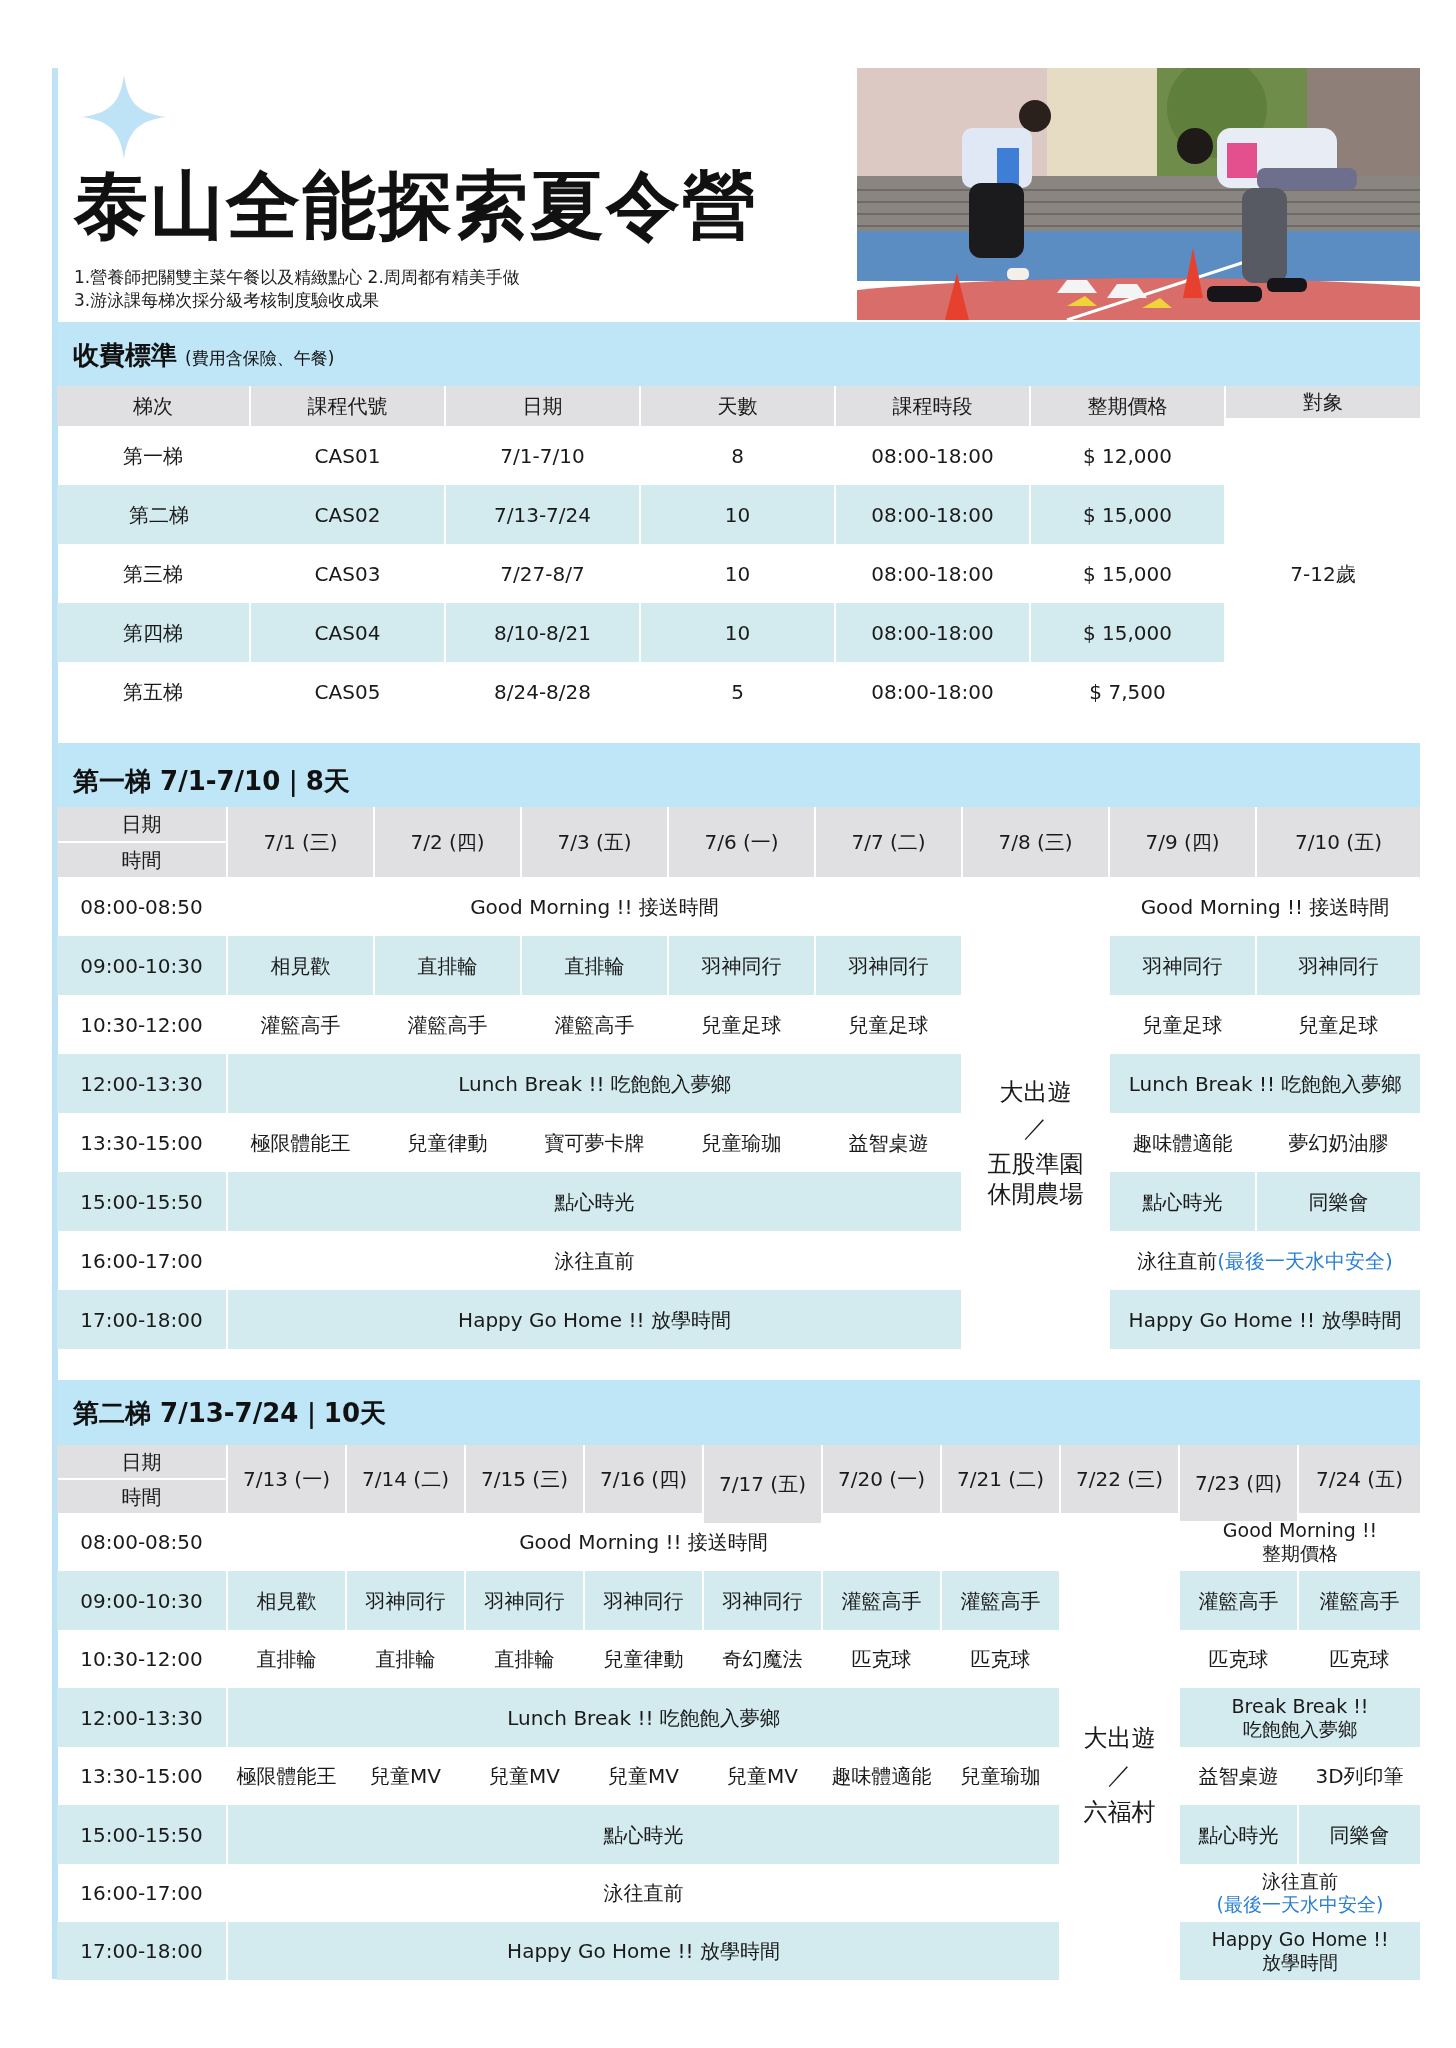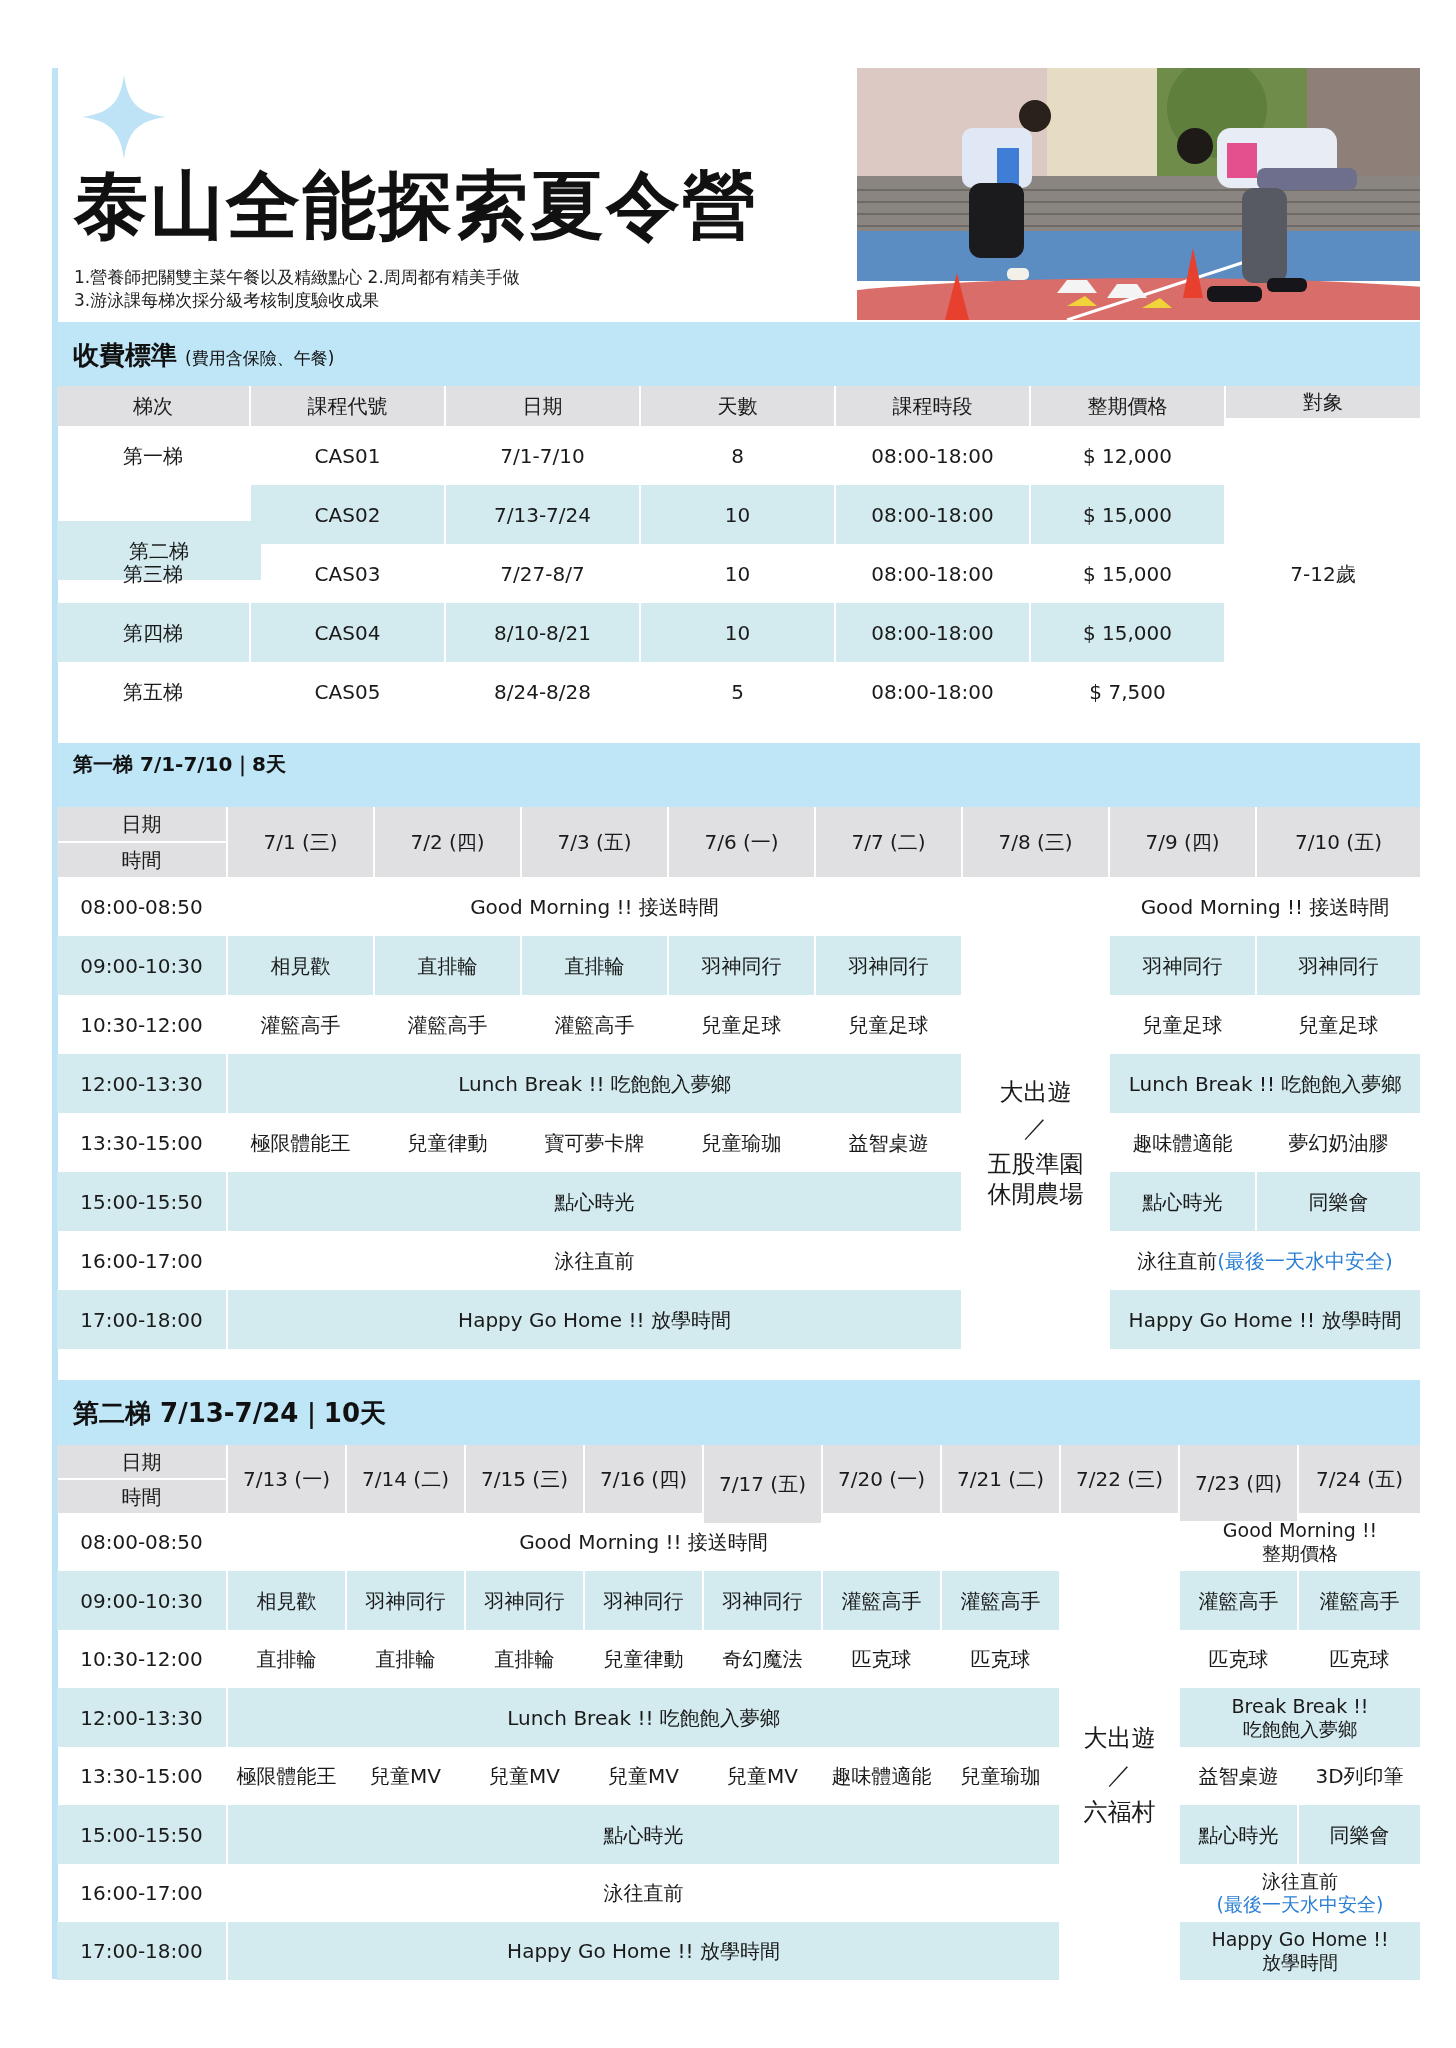--- a/index.html
+++ b/index.html
@@ -100,21 +100,21 @@
   <div class="cell hdr" style="left:974px;top:0;width:193px;height:40px;">整期價格</div>
   <div class="cell hdr" style="left:1169px;top:0;width:194px;height:32px;">對象</div>
 
   <div class="cell" style="left:0;top:40px;width:192px;height:59px;">第一梯</div>
   <div class="cell" style="left:194px;top:40px;width:193px;height:59px;">CAS01</div>
   <div class="cell" style="left:389px;top:40px;width:193px;height:59px;">7/1-7/10</div>
   <div class="cell" style="left:584px;top:40px;width:193px;height:59px;">8</div>
   <div class="cell" style="left:779px;top:40px;width:193px;height:59px;">08:00-18:00</div>
   <div class="cell" style="left:974px;top:40px;width:193px;height:59px;">$ 12,000</div>
 
-  <div class="cell tint" style="left:0;top:99px;width:204px;height:59px;margin-top:36px;">第二梯</div>
+  <div class="cell tint" style="left:0;top:99px;width:204px;height:59px;">第二梯</div>
   <div class="cell tint" style="left:194px;top:99px;width:193px;height:59px;">CAS02</div>
   <div class="cell tint" style="left:389px;top:99px;width:193px;height:59px;">7/13-7/24</div>
   <div class="cell tint" style="left:584px;top:99px;width:193px;height:59px;">10</div>
   <div class="cell tint" style="left:779px;top:99px;width:193px;height:59px;">08:00-18:00</div>
   <div class="cell tint" style="left:974px;top:99px;width:193px;height:59px;">$ 15,000</div>
 
   <div class="cell" style="left:0;top:158px;width:192px;height:59px;">第三梯</div>
   <div class="cell" style="left:194px;top:158px;width:193px;height:59px;">CAS03</div>
   <div class="cell" style="left:389px;top:158px;width:193px;height:59px;">7/27-8/7</div>
   <div class="cell" style="left:584px;top:158px;width:193px;height:59px;">10</div>
@@ -132,21 +132,21 @@
   <div class="cell" style="left:194px;top:276px;width:193px;height:59px;">CAS05</div>
   <div class="cell" style="left:389px;top:276px;width:193px;height:59px;">8/24-8/28</div>
   <div class="cell" style="left:584px;top:276px;width:193px;height:59px;">5</div>
   <div class="cell" style="left:779px;top:276px;width:193px;height:59px;">08:00-18:00</div>
   <div class="cell" style="left:974px;top:276px;width:193px;height:59px;">$ 7,500</div>
 
   <div class="cell" style="left:1169px;top:40px;width:194px;height:295px;">7-12歲</div>
 </div>
 
 <div class="band" style="top:743px;height:64px;">
-  <div class="band-title" style="top:8px;font-size:20px;">第一梯  7/1-7/10｜8天</div>
+  <div class="band-title" style="top:21px;font-size:26px;">第一梯  7/1-7/10｜8天</div>
 </div>
 
 <div class="grid" style="top:807px;height:544px;">
 
   <div class="cell hdr" style="left:0;top:0;width:169px;height:34px;">日期</div>
   <div class="cell hdr" style="left:0;top:36px;width:169px;height:34px;">時間</div>
 
   <div class="cell hdr" style="left:171px;top:0;width:145px;height:70px;">7/1 (三)</div>
   <div class="cell hdr" style="left:318px;top:0;width:145px;height:70px;">7/2 (四)</div>
   <div class="cell hdr" style="left:465px;top:0;width:145px;height:70px;">7/3 (五)</div>

